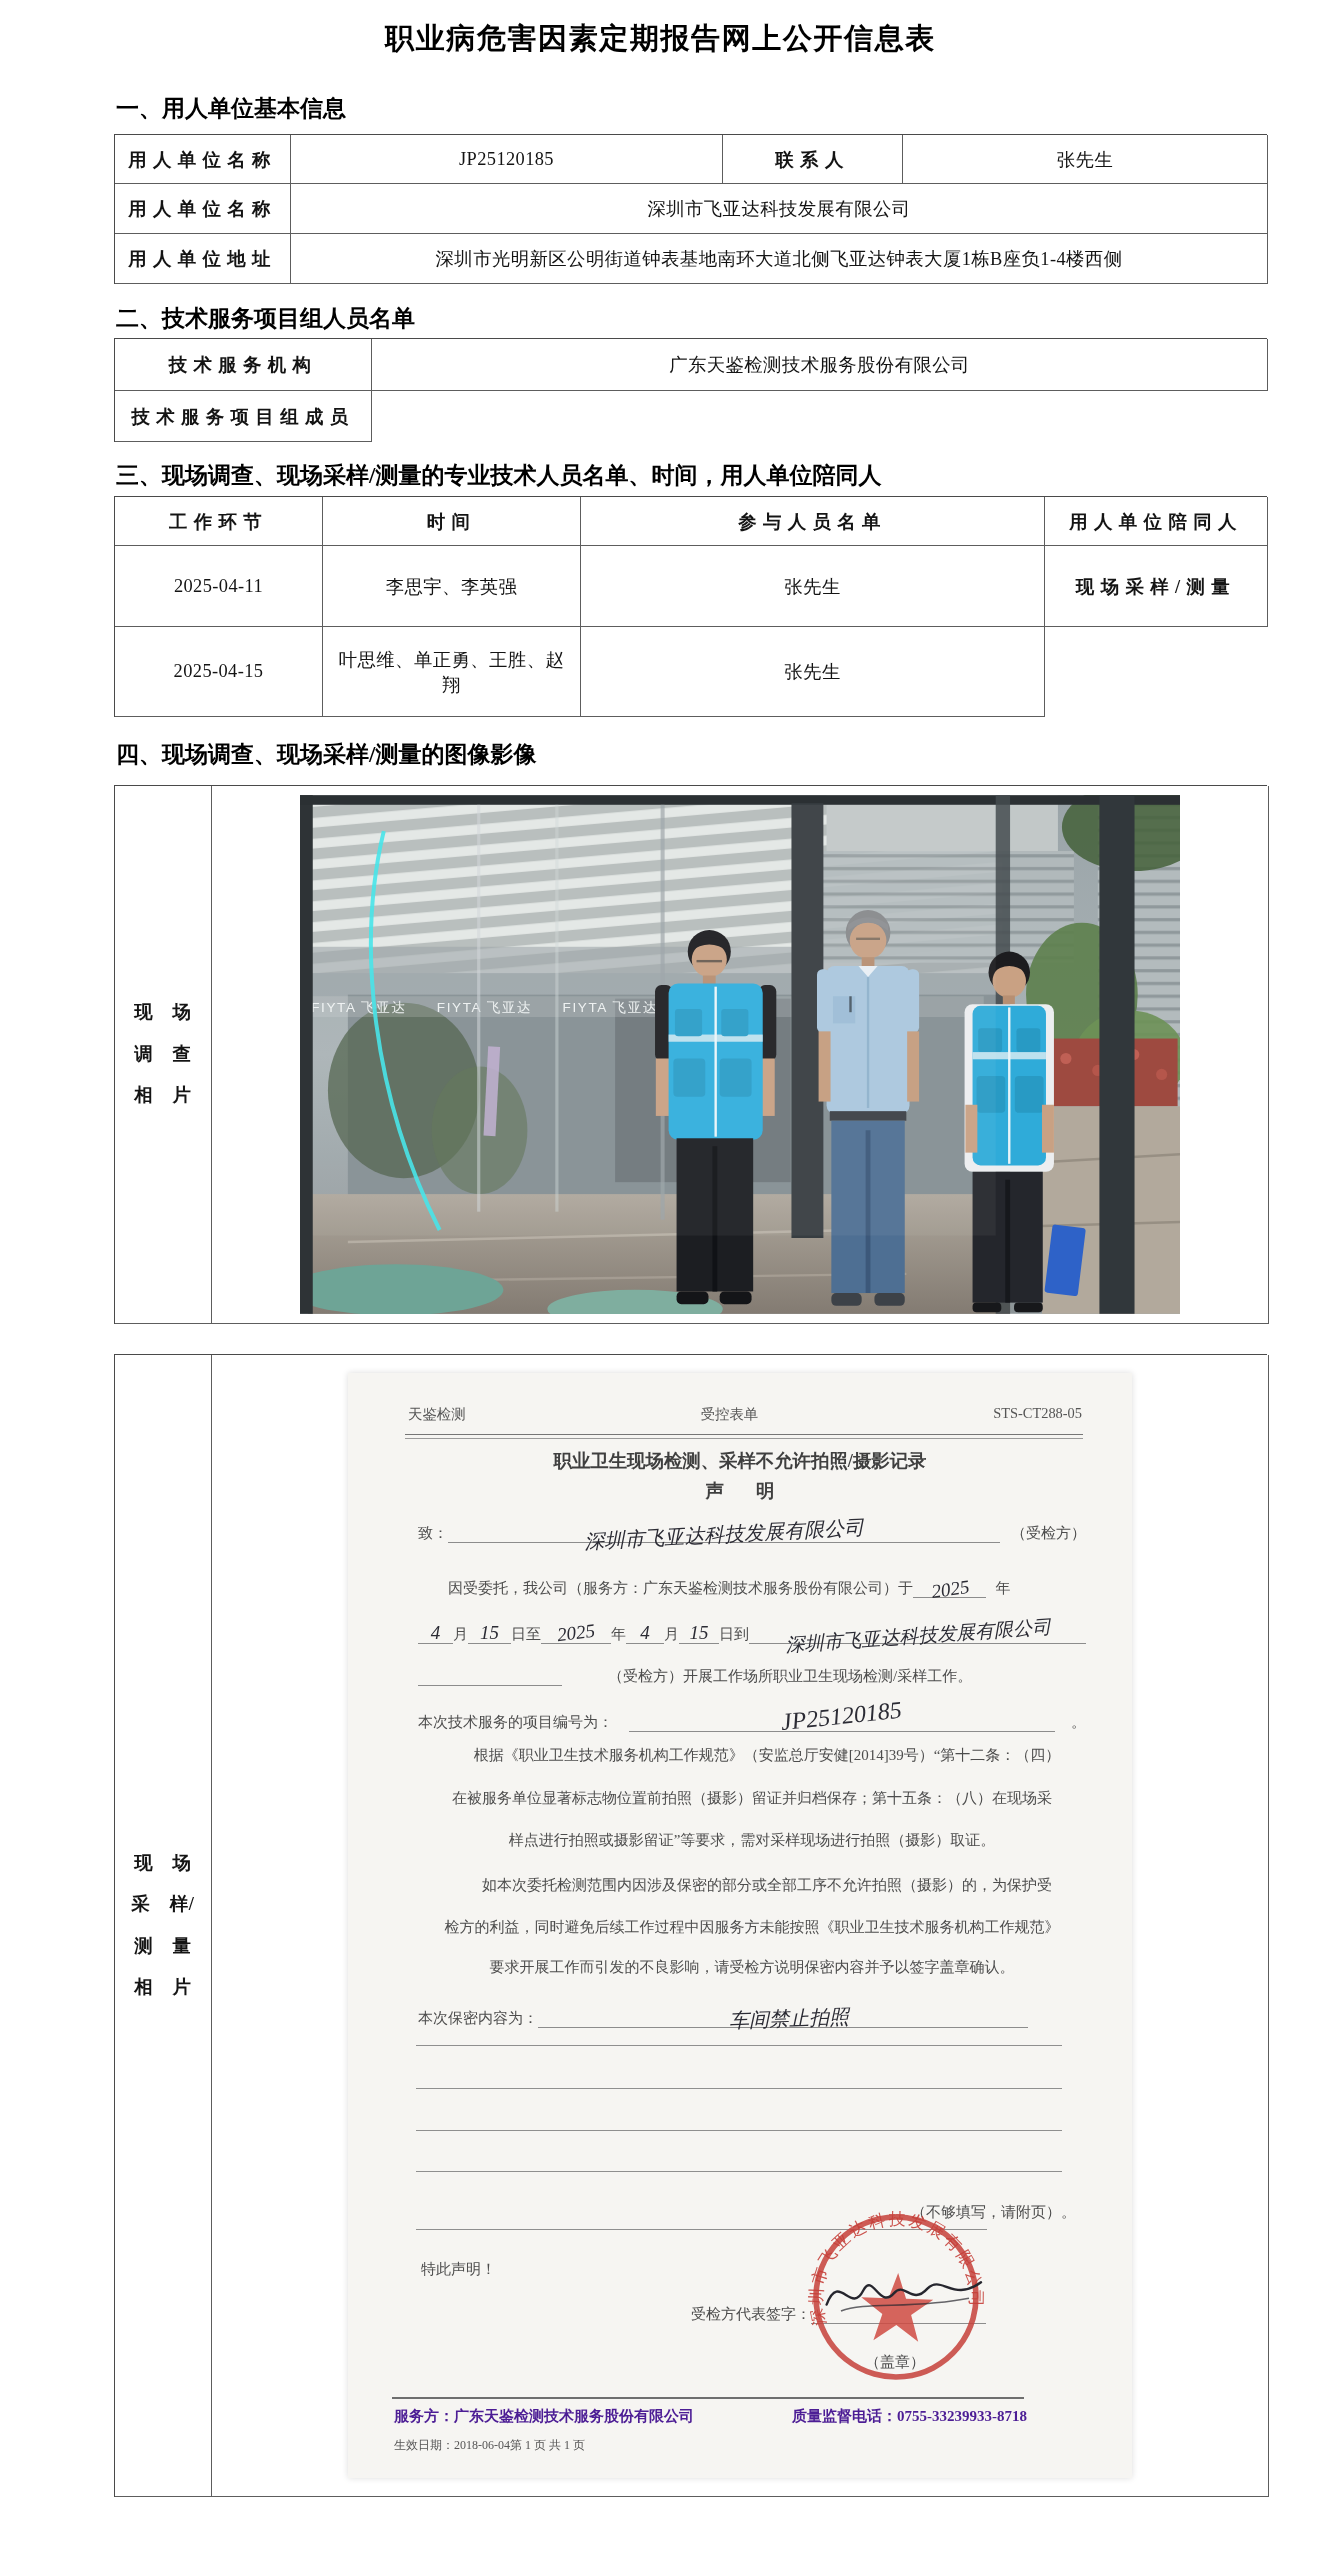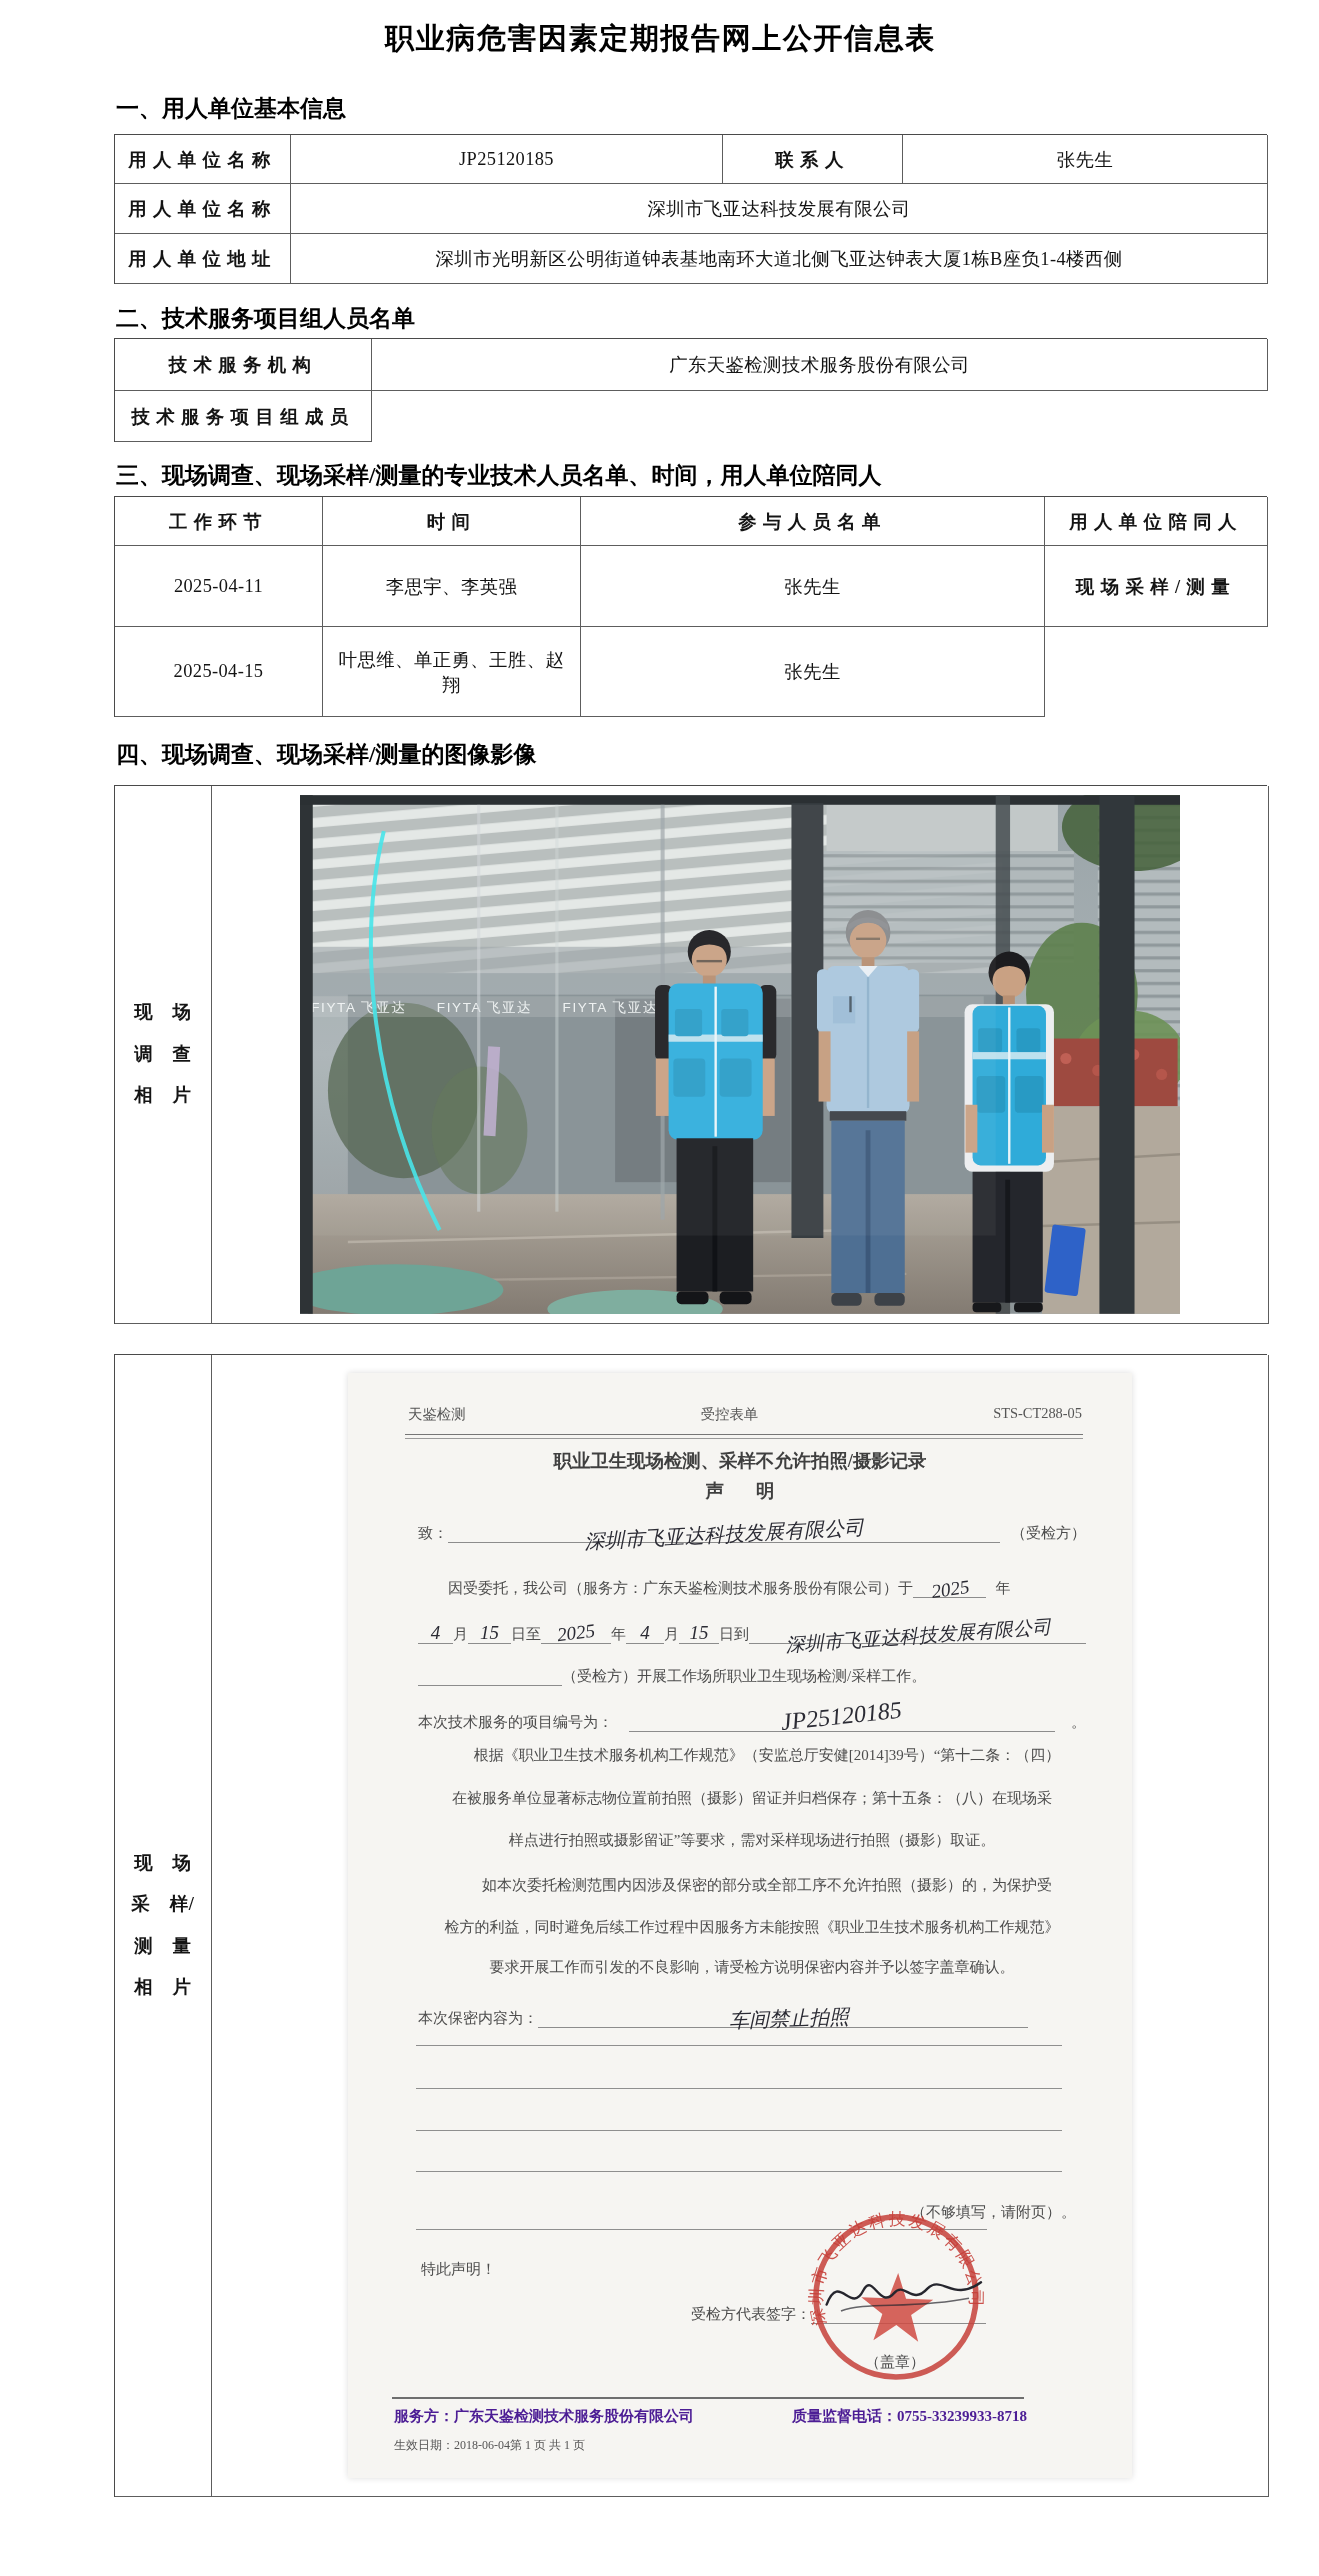--- a/index.html
+++ b/index.html
@@ -277,21 +277,21 @@
           <span class="sp">日至</span>
           <span class="uline" style="width:70px;text-align:center;"><span class="hw" style="font-size:19px;display:inline-block;transform:rotate(-7deg);">2025</span></span>
           <span class="sp">年</span>
           <span class="uline" style="width:38px;text-align:center;"><span class="hw" style="font-size:19px;">4</span></span>
           <span class="sp">月</span>
           <span class="uline" style="width:40px;text-align:center;"><span class="hw" style="font-size:19px;">15</span></span>
           <span class="sp">日到</span>
           <span class="uline" style="flex:1;text-align:center;white-space:nowrap;overflow:visible;"><span class="hw" style="font-size:19px;display:inline-block;transform:rotate(-4deg) translateY(3.2px);">深圳市飞亚达科技发展有限公司</span></span>
         </div>
 
-        <div class="sa srow" style="top:294px;left:70px;right:46px;">
+        <div class="sa srow" style="top:294px;left:70px;right:46px;gap:46px;">
           <span class="uline" style="width:144px;">&nbsp;</span>
           <span class="sp">（受检方）开展工作场所职业卫生现场检测/采样工作。</span>
         </div>
 
         <div class="sa srow" style="top:322px;left:70px;right:46px;height:37px;gap:16px;">
           <span class="sp">本次技术服务的项目编号为：</span>
           <span class="uline" style="flex:1;text-align:center;"><span class="hw" style="font-size:24px;display:inline-block;transform:rotate(-6deg) translateY(-3.2px);">JP25120185</span></span>
           <span class="sp">。</span>
         </div>
 

